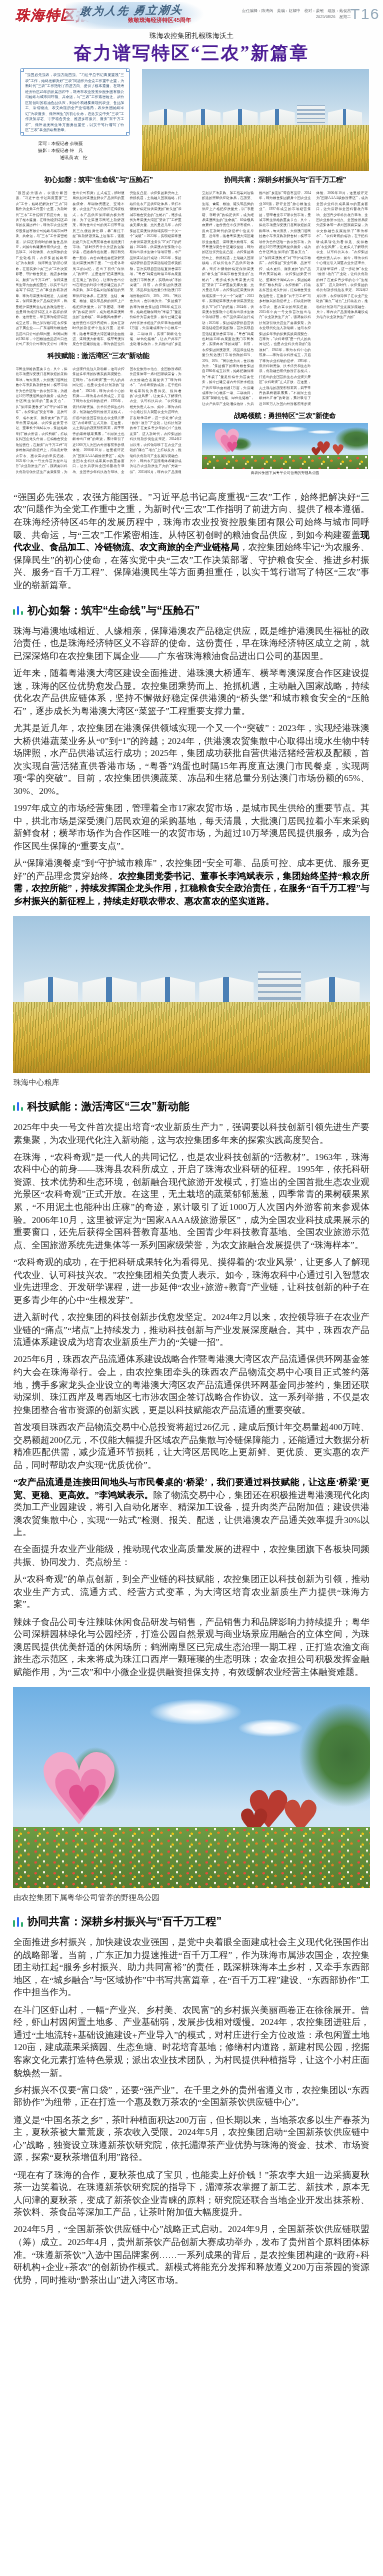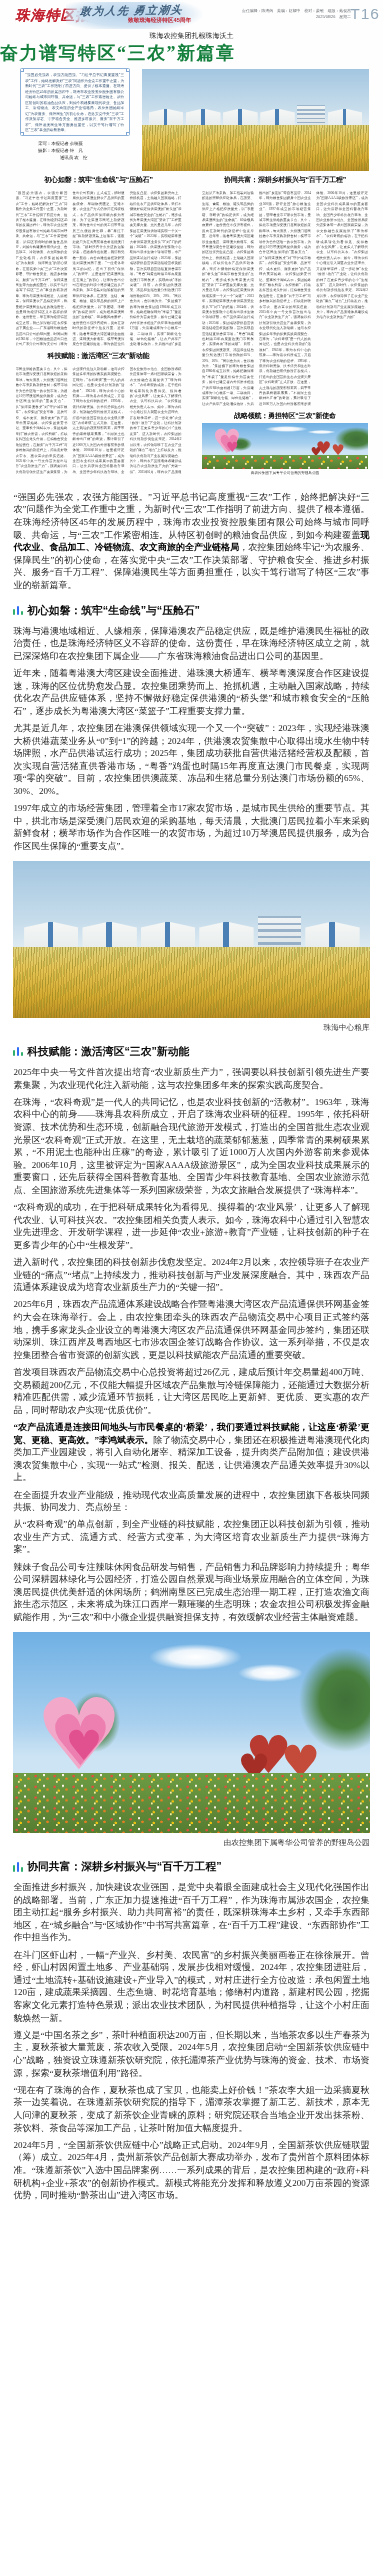--- a/index.html
+++ b/index.html
@@ -14,22 +14,22 @@
   .slogan-cal{font-size:10.8px;font-weight:900;font-style:italic;color:#40607e;letter-spacing:1.5px;
     transform:skew(-8deg) rotate(-1deg);padding:2.1px 0 0 14.4px;white-space:nowrap;}
   .slogan-sub{font-size:5.7px;font-weight:bold;color:#c2202e;font-family:"Liberation Sans",sans-serif;
     padding-left:62px;margin-top:-1.5px;white-space:nowrap;}
   .credits{position:absolute;right:32px;top:8.2px;text-align:right;font-size:3.9px;line-height:5.7px;
     color:#6b6f73;font-family:"Liberation Sans",sans-serif;white-space:nowrap;}
   .pageno{position:absolute;right:3.1px;top:5.2px;font-size:15.5px;font-weight:300;color:#94a9ba;
     font-family:"Liberation Sans",sans-serif;letter-spacing:1px;}
   .kicker{position:absolute;left:0;right:0;top:31px;text-align:center;font-size:7px;color:#141414;
     font-family:"Liberation Sans",sans-serif;}
-  .headline{position:absolute;left:0;right:0;top:41px;text-align:left;font-size:18px;font-weight:900;
-    color:#15803d;letter-spacing:1.5px;}
+  .headline{position:absolute;left:0;right:0;top:41px;text-align:center;font-size:18px;font-weight:900;
+    color:#4c1d95;letter-spacing:1.5px;}
   .intro-box{position:absolute;left:19.6px;top:68px;width:99px;height:58px;border:0.5px solid #8db1d8;
     border-radius:1.5px;padding:4.1px 4.6px;font-size:3.6px;line-height:5.5px;color:#2e4d70;text-align:justify;overflow:hidden;}
   .corner{position:absolute;width:2.6px;height:2.6px;border:0.5px solid #7fa6d2;background:#fff;}
   .c1{left:-1.5px;top:-1.5px}.c2{right:-1.5px;top:-1.5px}.c3{left:-1.5px;bottom:-1.5px}.c4{right:-1.5px;bottom:-1.5px}
   .bylines{position:absolute;left:38px;top:140px;font-size:4.4px;line-height:7px;color:#222;}
   .mini-h{position:absolute;font-size:7px;font-weight:bold;color:#0c0c0c;text-align:center;
     font-family:"Liberation Sans",sans-serif;letter-spacing:-0.2px;white-space:nowrap;}
   .mini-cols{position:absolute;column-count:3;column-gap:5.2px;column-fill:auto;font-size:3.4px;
     line-height:5.4px;color:#3c3c3c;text-align:justify;overflow:hidden;}
   .mini-photo{position:absolute;overflow:hidden;}
@@ -83,21 +83,21 @@
     font-family:"Liberation Sans",sans-serif;font-weight:bold;font-size:10.8px;color:#0d0d0d;}
   .bars-icon{display:inline-flex;align-items:flex-end;gap:1.5px;padding-bottom:1px;}
   .bars-icon i{display:block;width:2.1px;border-radius:1px;}
   .bars-icon .b1{height:6.2px;background:#2fae6e;}
   .bars-icon .b2{height:9.3px;background:#2f6df6;}
   .bars-icon .b3{height:4.1px;background:#2fae6e;}
   .photo{margin:8.2px 0 5.2px 0;}
   .photo .canvas{width:357px;position:relative;overflow:hidden;}
   .canvas.h305{height:157px;}
   .canvas.h390{height:201px;}
-  .caption{text-align:right;font-size:7.7px;color:#3a3a3a;font-family:"Liberation Sans",sans-serif;margin-top:5.2px;}
+  .caption{text-align:left;font-size:7.7px;color:#3a3a3a;font-family:"Liberation Sans",sans-serif;margin-top:5.2px;}
 </style>
 </head>
 <body>
 
 <div class="thumb">
   <div class="mast-name">珠海特区报</div>
   <div class="slogan-wrap">
     <div class="slogan-cal">敢为人先 勇立潮头</div>
     <div class="slogan-sub">致敬珠海经济特区45周年</div>
   </div>
@@ -172,20 +172,21 @@
         <i class="b1"></i>
         <i class="b2"></i>
         <i class="b3"></i>
       </span>
       <span>初心如磐：筑牢“生命线”与“压舱石”</span>
     </h2>
     <p class="body-para"><span>珠海与港澳地域相近、人缘相亲，保障港澳农产品稳定供应，既是维护港澳民生福祉的政治责任，也是珠海经济特区义不容辞的使命。这份责任，早在珠海经济特区成立之前，就已深深烙印在农控集团下属企业——广东省珠海粮油食品进出口公司的基因里。</span></p>
     <p class="body-para"><span>近年来，随着粤港澳大湾区建设全面推进、港珠澳大桥通车、横琴粤澳深度合作区建设提速，珠海的区位优势愈发凸显。农控集团乘势而上、抢抓机遇，主动融入国家战略，持续优化农产品供应链体系，坚持不懈做好稳定保供港澳的“桥头堡”和城市粮食安全的“压舱石”，逐步成长为粤港澳大湾区“菜篮子”工程重要支撑力量。</span></p>
     <p class="body-para"><span>尤其是近几年，农控集团在港澳保供领域实现一个又一个“突破”：2023年，实现经港珠澳大桥供港蔬菜业务从“0”到“1”的跨越；2024年，供港澳农贸集散中心取得出境水生物中转场牌照，水产品供港试运行成功；2025年，集团成功获批自营供港活猪经营权及配额，首次实现自营活猪直供香港市场，“粤香”鸡蛋也时隔15年再度直达澳门市民餐桌，实现两项“零的突破”。目前，农控集团供澳蔬菜、冻品和生猪总量分别达澳门市场份额的65%、30%、20%。</span></p>
     <p class="body-para"><span>1997年成立的市场经营集团，管理着全市17家农贸市场，是城市民生供给的重要节点。其中，拱北市场是深受澳门居民欢迎的采购基地，每天清晨，大批澳门居民拉着小车来采购新鲜食材；横琴市场作为合作区唯一的农贸市场，为超过10万琴澳居民提供服务，成为合作区民生保障的“重要支点”。</span></p>
+    <p class="body-para"><span>从“保障港澳餐桌”到“守护城市粮库”，农控集团“安全可靠、品质可控、成本更优、服务更好”的产品理念贯穿始终。</span><b>农控集团党委书记、董事长李鸿斌表示，集团始终坚持“粮农所需，农控所能”，持续发挥国企龙头作用，扛稳粮食安全政治责任，在服务“百千万工程”与乡村振兴的新征程上，持续走好联农带农、惠农富农的坚实道路。</b></p>
     <figure class="photo" style="margin: 8.2px 0px 5.2px;">
       <div class="canvas h305">
         <div class="scene rice-scene">
           <div class="brow">
             <i class="wh"></i>
             <i class="wh"></i>
             <i class="wh"></i>
             <i class="wh"></i>
             <i class="office"></i>
             <i class="wh"></i>
@@ -234,17 +235,18 @@
     <h2 class="sec-heading">
       <span class="bars-icon">
         <i class="b1"></i>
         <i class="b2"></i>
         <i class="b3"></i>
       </span>
       <span>协同共富：深耕乡村振兴与“百千万工程”</span>
     </h2>
     <p class="body-para"><span>全面推进乡村振兴，加快建设农业强国，是党中央着眼全面建成社会主义现代化强国作出的战略部署。当前，广东正加力提速推进“百千万工程”，作为珠海市属涉农国企，农控集团主动扛起“服务乡村振兴、助力共同富裕”的责任，既深耕珠海本土乡村，又牵手东西部地区，在“城乡融合”与“区域协作”中书写共富篇章，在“百千万工程”建设、“东西部协作”工作中担当作为。</span></p>
     <p class="body-para"><span>在斗门区虾山村，一幅“产业兴、乡村美、农民富”的乡村振兴美丽画卷正在徐徐展开。曾经，虾山村因闲置土地多、产业基础弱，发展步伐相对缓慢。2024年，农控集团进驻后，通过“土地流转+基础设施建设+产业导入”的模式，对村庄进行全方位改造：承包闲置土地120亩，建成蔬果采摘园、生态鱼塘、时花培育基地；修缮村内道路，新建村民公园，挖掘客家文化元素打造特色景观；派出农业技术团队，为村民提供种植指导，让这个小村庄面貌焕然一新。</span></p>
+    <p class="body-para"><span>乡村振兴不仅要“富口袋”，还要“强产业”。在千里之外的贵州省遵义市，农控集团以“东西部协作”为纽带，正在打造一个惠及数万茶农的“全国新茶饮供应链中心”。</span></p>
     <p class="body-para"><span>遵义是“中国名茶之乡”，茶叶种植面积达200万亩，但长期以来，当地茶农多以生产春茶为主，夏秋茶被大量荒废，茶农收入受限。2024年5月，农控集团启动“全国新茶饮供应链中心”战略，独资设立珠遵新茶饮研究院，依托湄潭茶产业优势与珠海的资金、技术、市场资源，探索“夏秋茶增值利用”路径。</span></p>
     <p class="body-para"><span>“现在有了珠海的合作，夏秋茶也成了宝贝，也能卖上好价钱！”茶农李大姐一边采摘夏秋茶一边笑着说。在珠遵新茶饮研究院的指导下，湄潭茶农掌握了新工艺、新技术，原本无人问津的夏秋茶，变成了新茶饮企业青睐的原料；研究院还联合当地企业开发出抹茶粉、茶饮料、茶食品等深加工产品，让茶叶附加值大幅度提升。</span></p>
     <p class="body-para"><span>2024年5月，“全国新茶饮供应链中心”战略正式启动。2024年9月，全国新茶饮供应链联盟（筹）成立。2025年4月，贵州新茶饮产品创新大赛成功举办，发布了贵州首个原料团体标准。“珠遵新茶饮”入选中国品牌案例……一系列成果的背后，是农控集团构建的“政府+科研机构+企业+茶农”的创新协作模式。新模式将能充分发挥和释放遵义200万亩茶园的资源优势，同时推动“黔茶出山”进入湾区市场。</span></p>
   </div>
 
 
 </body></html>

